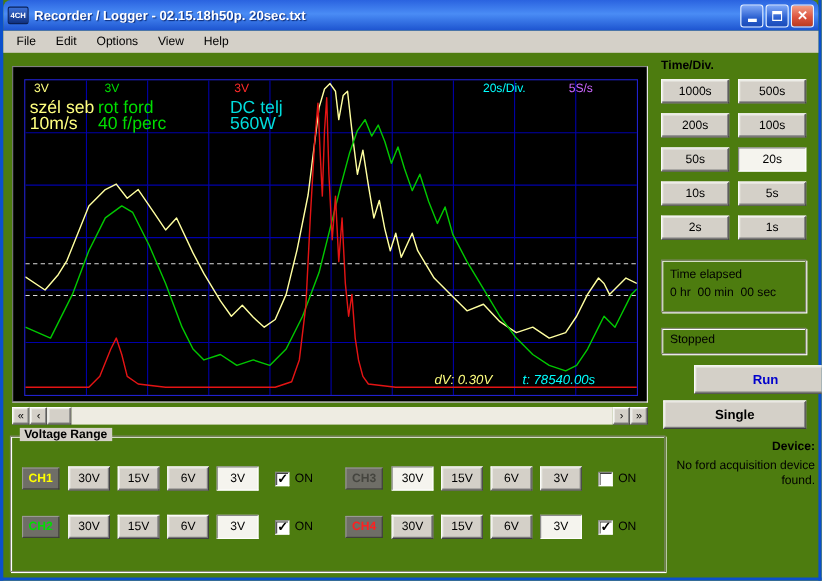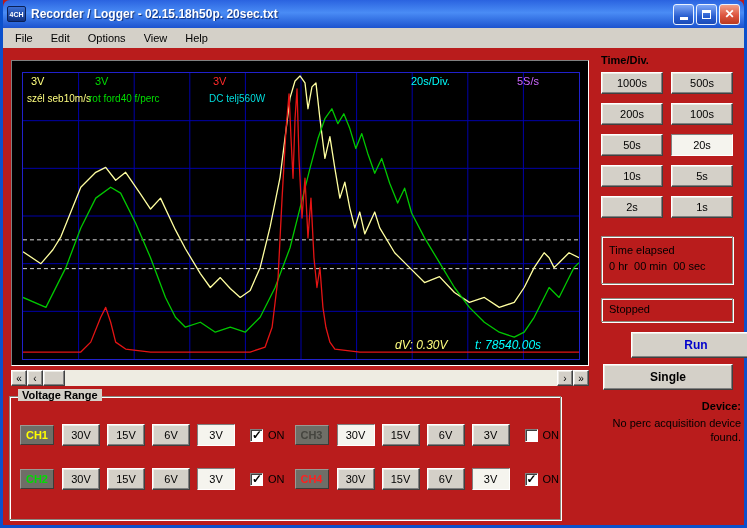--- a/index.html
+++ b/index.html
@@ -1,20 +1,20 @@
 <!DOCTYPE html>
 <html><head>
 <meta charset="utf-8">
 <style>
   * { box-sizing: border-box; margin: 0; padding: 0; }
   html,body { width:747px; height:528px; overflow:hidden; }
   body { font-family:"Liberation Sans",sans-serif; font-size:11px; background:#d4d0c8; }
 
   .window { width:747px; height:528px; border-left:3px solid #0b50cc; border-right:3px solid #0b50cc;
-            border-bottom:3px solid #0b50cc; background:#b91c1c; position:relative; }
+            border-bottom:3px solid #0b50cc; background:#4d7c0f; position:relative; }
 
   
   .titlebar { height:28px; background:linear-gradient(to bottom,#2a63e0 0%,#4a8cf5 45%,#1c53cf 100%);
               display:flex; align-items:center; padding:0 4px; border-radius:7px 7px 0 0; }
   .title-icon { width:19px; height:16px; background:linear-gradient(#3b6fd6,#10307e); color:#fff;
                 font-size:7px; font-weight:bold; display:flex; align-items:center; justify-content:center;
                 border:1px solid #0a1f55; border-radius:2px; margin-right:5px; flex:none; }
   .title-text { color:#fff; font-weight:bold; font-size:12px; text-shadow:1px 1px 1px #0a2a77;
                 flex:1; white-space:nowrap; overflow:hidden; }
   .win-btn { width:21px; height:21px; border-radius:3px; border:1px solid #eaf2ff; margin-left:2px;
@@ -31,22 +31,22 @@
 
   .client { position:relative; width:741px; height:477px; }
 
   
   .plot-outer { position:absolute; left:8px; top:12px; width:578px; height:306px; background:#000;
                 border:1px solid; border-color:#808080 #ffffff #ffffff #808080; }
   .grid-area { position:absolute; left:10px; top:11px; width:558px; height:288px; background:#000;
                border:1px solid #2121cc; }
   #plot-svg { position:absolute; left:0; top:0; width:100%; height:100%; }
   .plot-label { position:absolute; top:2px; font-size:11px; white-space:nowrap; }
-  .ch-info { position:absolute; top:19px; display:flex; flex-direction:row; line-height:14px;
-             font-size:10px; white-space:nowrap; }
+  .ch-info { position:absolute; top:19px; display:flex; flex-direction:column; line-height:14px;
+             font-size:16px; white-space:nowrap; }
   .readout { position:absolute; font-size:12px; white-space:nowrap;font-style:italic; }
 
   
   .hscroll { position:absolute; left:8px; top:322px; width:578px; height:16px; display:flex; }
   .sb-btn { width:16px; height:16px; background:#d4d0c8; border:1px solid;
             border-color:#ffffff #404040 #404040 #ffffff; box-shadow:inset -1px -1px 0 #808080,inset 1px 1px 0 #ecebe5;
             display:flex; align-items:center; justify-content:center; font-size:10px; color:#000; flex:none; }
   .sb-thumb { width:22px; height:16px; background:#d4d0c8; border:1px solid;
               border-color:#ffffff #404040 #404040 #ffffff; box-shadow:inset -1px -1px 0 #808080,inset 1px 1px 0 #ecebe5; flex:none; }
   .sb-track { flex:1; background:#eeece2; }
@@ -65,21 +65,21 @@
   .td-btn { width:62px; height:22px; }
   .groupbox { border:1px solid #8a887f; box-shadow:inset 1px 1px 0 #ffffff, 1px 1px 0 #ffffff; position:absolute; }
   .te-box { left:0; top:182px; width:132px; height:48px; padding:5px 7px; line-height:16px; }
   .te-value { white-space:pre; }
   .status-box { left:0; top:244px; width:132px; height:24px; padding:4px 7px; }
   .big { position:absolute; left:2px; width:130px; height:26px; font-size:12px; font-weight:bold; }
   .run { top:278px; color:#0000cc;margin-left:28px; }
   .single { top:310px; color:#000; }
 
   
-  .vr-box { left:6px; top:348px; width:552px; height:124px; }
+  .vr-box { left:6px; top:348px; width:596px; height:124px; }
   .gb-label { position:absolute; top:-8px; left:8px; background:#d4d0c8; padding:0 4px; font-weight:bold; }
   .vr-row { position:absolute; left:10px; right:6px; height:24px; display:flex;gap:10px; }
   .vr-row.r1 { top:26px; } .vr-row.r2 { top:70px; }
   .vr-ch { width:50%; display:flex; align-items:center; }
   .ch-name { width:34px; height:20px; background:#6f6e67; border:1px solid;
              border-color:#9a9a94 #3c3c38 #3c3c38 #9a9a94; font-weight:bold; font-size:11px;
              display:flex; align-items:center; justify-content:center; margin-right:8px; flex:none; }
   .vr-btn { width:38px; height:22px; margin-right:7px; flex:none; }
   .checkbox { width:13px; height:13px; background:#fff; border:1px solid;
               border-color:#808080 #ffffff #ffffff #808080; box-shadow:inset 1px 1px 0 #404040;
@@ -141,21 +141,21 @@
             <line x1="0" y1="240" x2="558" y2="240" stroke="#0000aa" stroke-width="1"></line>
             <line x1="0" y1="168" x2="558" y2="168" stroke="#dcdcdc" stroke-width="1" stroke-dasharray="4 3"></line>
             <line x1="0" y1="197" x2="558" y2="197" stroke="#dcdcdc" stroke-width="1" stroke-dasharray="4 3"></line>
             <polyline points="0,180 18,192 30,178 38,165 58,115 73,100 83,95 93,108 103,100 118,122 128,137 138,126 153,158 163,177 178,202 188,216 198,206 208,217 218,226 228,219 238,196 248,155 258,105 263,65 268,25 273,8 278,3 283,10 286,36 290,14 294,10 298,46 303,86 308,64 313,96 318,126 323,110 328,136 333,156 338,140 343,162 353,140 358,156 373,181 388,196 403,211 418,205 433,221 448,231 463,226 478,236 493,231 503,216 513,196 523,181 528,186 533,196 538,191 548,181 558,186" fill="none" stroke="#ffffa0" stroke-width="1.3" stroke-linejoin="round"></polyline>
             <polyline points="0,226 23,236 43,196 58,156 73,126 88,115 98,121 113,151 128,186 143,226 153,246 163,256 178,251 193,261 208,256 223,261 238,246 253,216 268,176 278,136 288,96 296,66 303,46 310,36 316,51 322,41 328,56 334,76 340,61 346,81 353,101 360,86 368,111 376,131 383,116 390,141 403,166 418,191 433,216 448,236 463,251 478,261 493,266 503,261 513,246 523,226 528,216 533,221 538,226 543,216 548,206 553,196 558,191" fill="none" stroke="#00c800" stroke-width="1.3" stroke-linejoin="round"></polyline>
             <polyline points="0,281 58,281 68,271 78,246 83,236 88,251 93,271 103,278 128,281 228,281 243,276 250,256 256,206 260,126 264,56 267,21 269,66 271,106 273,46 275,16 277,86 280,146 283,106 286,166 289,126 292,186 295,216 298,196 301,236 304,256 308,271 313,278 338,281 558,281" fill="none" stroke="#e41414" stroke-width="1.3" stroke-linejoin="round"></polyline>
           </svg>
         <span class="plot-label" style="left: 8px; color: rgb(255, 255, 127);">3V</span>
         <span class="plot-label" style="left: 72px; color: rgb(0, 221, 0);">3V</span>
         <span class="plot-label" style="left: 190px; color: rgb(255, 42, 42);">3V</span>
-        <span class="plot-label" style="left: 388px; color: rgb(0, 255, 255);">20s/Div.</span>
+        <span class="plot-label" style="left: 388px; color: rgb(0, 255, 255); padding-left: 28px;">20s/Div.</span>
         <span class="plot-label" style="left: 494px; color: rgb(204, 102, 255);">5S/s</span>
 
         <div class="ch-info" style="left: 4px; color: rgb(255, 255, 127);">
           <span>szél seb</span>
           <span>10m/s</span>
         </div>
         <div class="ch-info" style="left: 66px; color: rgb(0, 221, 0);">
           <span>rot ford</span>
           <span>40 f/perc</span>
         </div>
@@ -247,17 +247,17 @@
           <button type="button" class="btn toggle vr-btn">6V</button>
           <button type="button" class="btn toggle vr-btn pressed">3V</button>
           <span class="checkbox checked"></span>
           <span class="on-label">ON</span>
         </div>
       </div>
     </div>
 
     <div class="device">
       <div class="dev-label">Device:</div>
-      <div class="dev-text">No perc acquisition device found.</div>
+      <div class="dev-text">No ford acquisition device found.</div>
     </div>
 
   </div>
 </div>
 
 </body></html>

